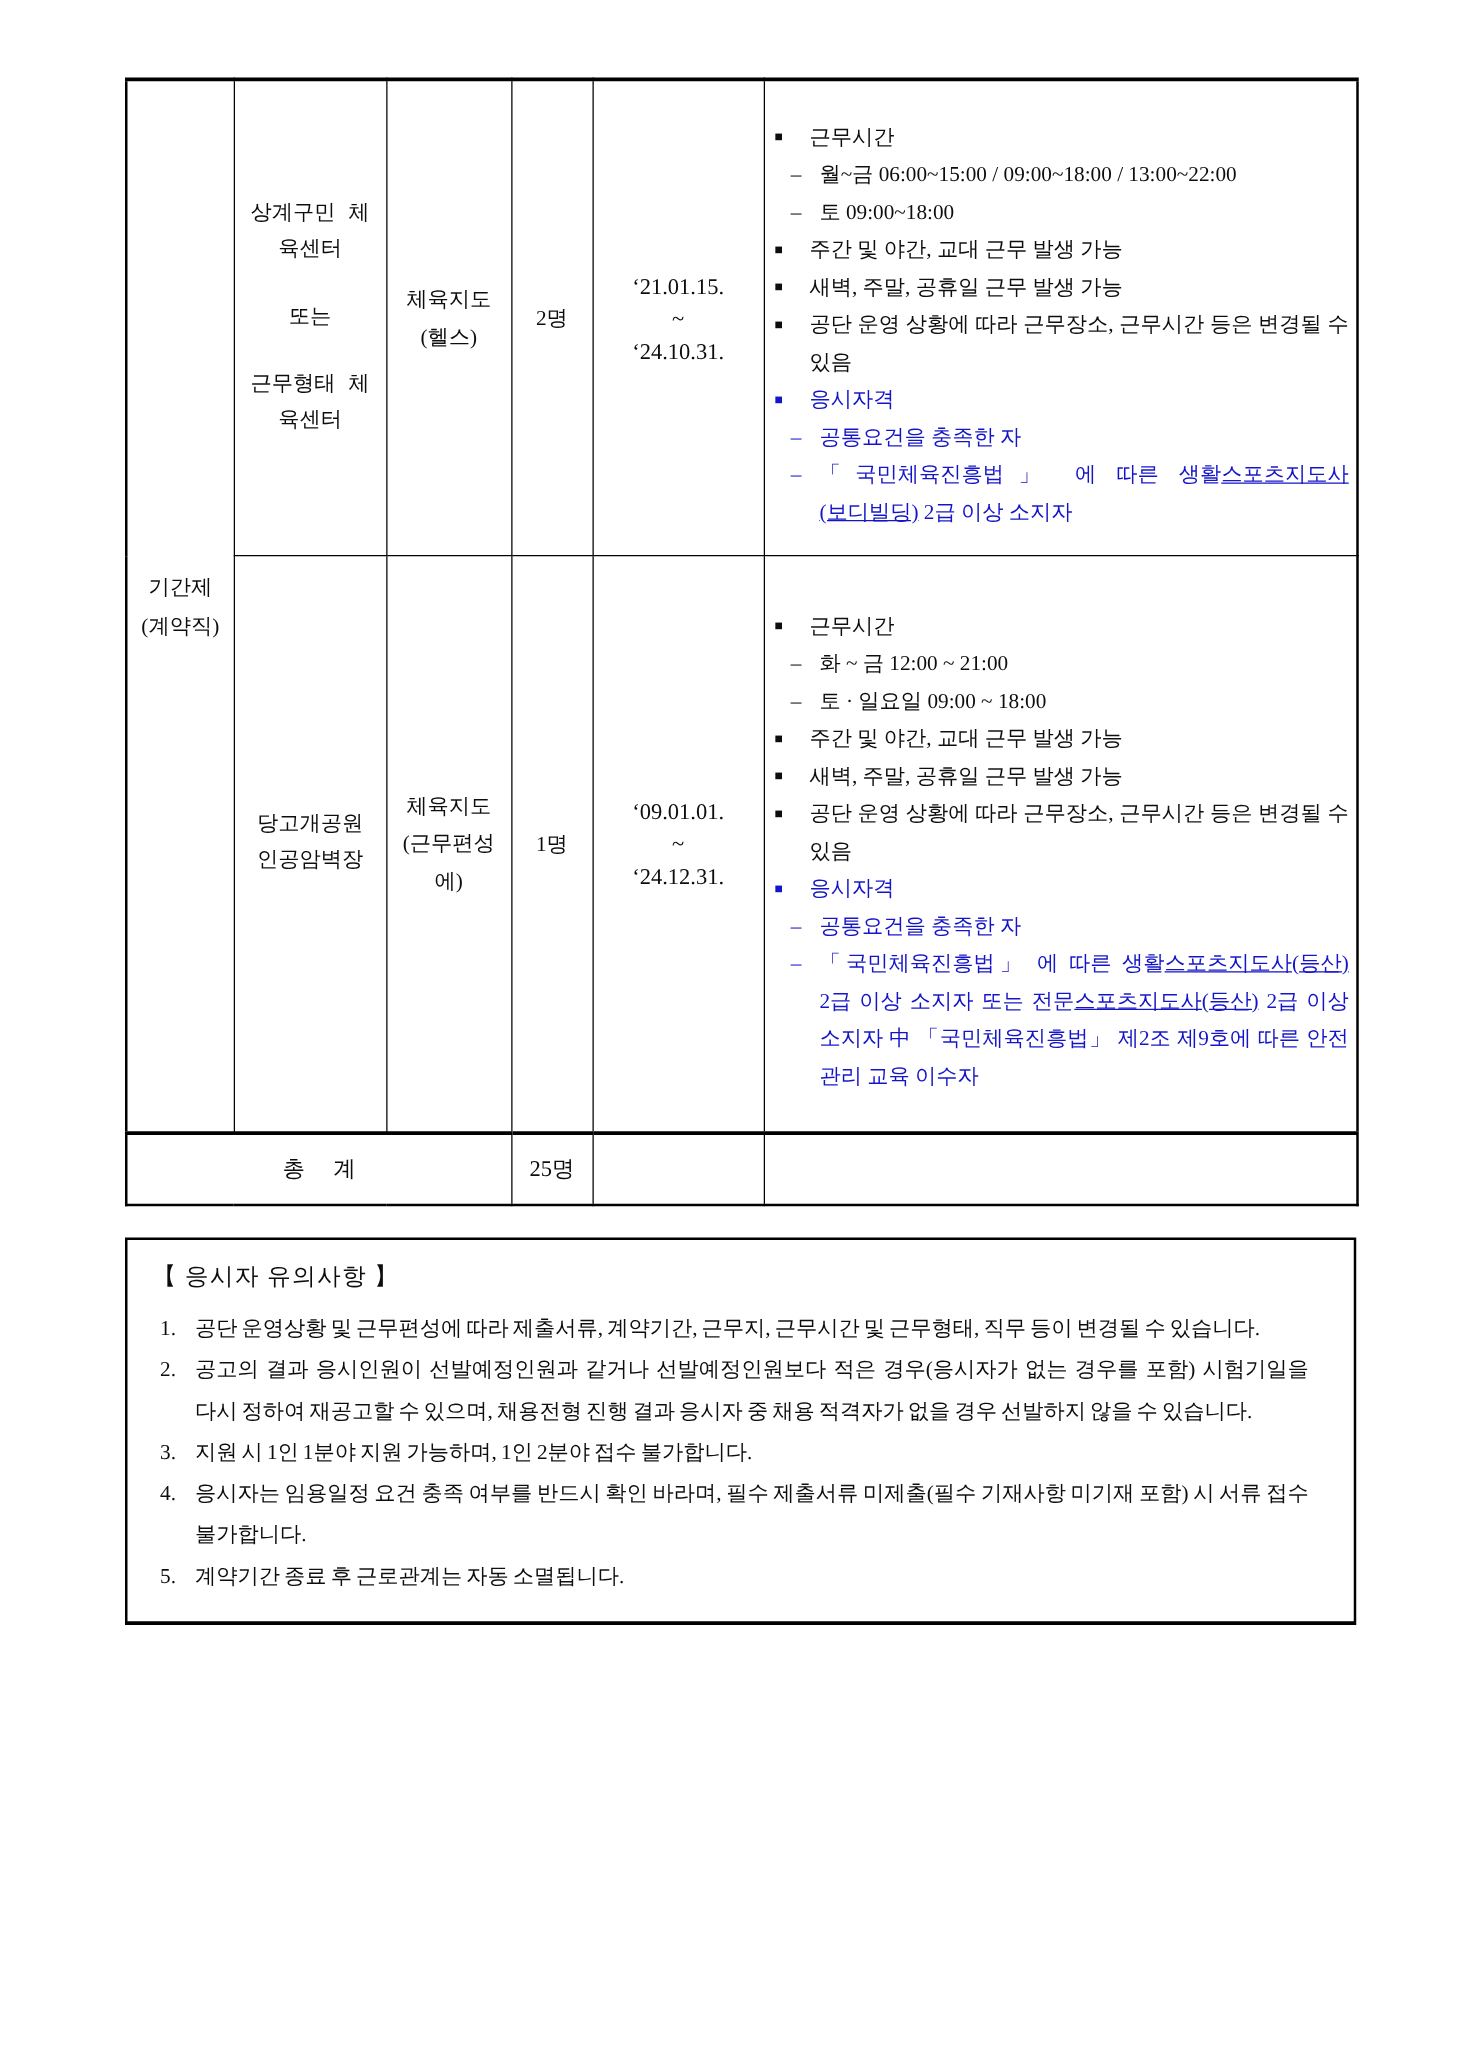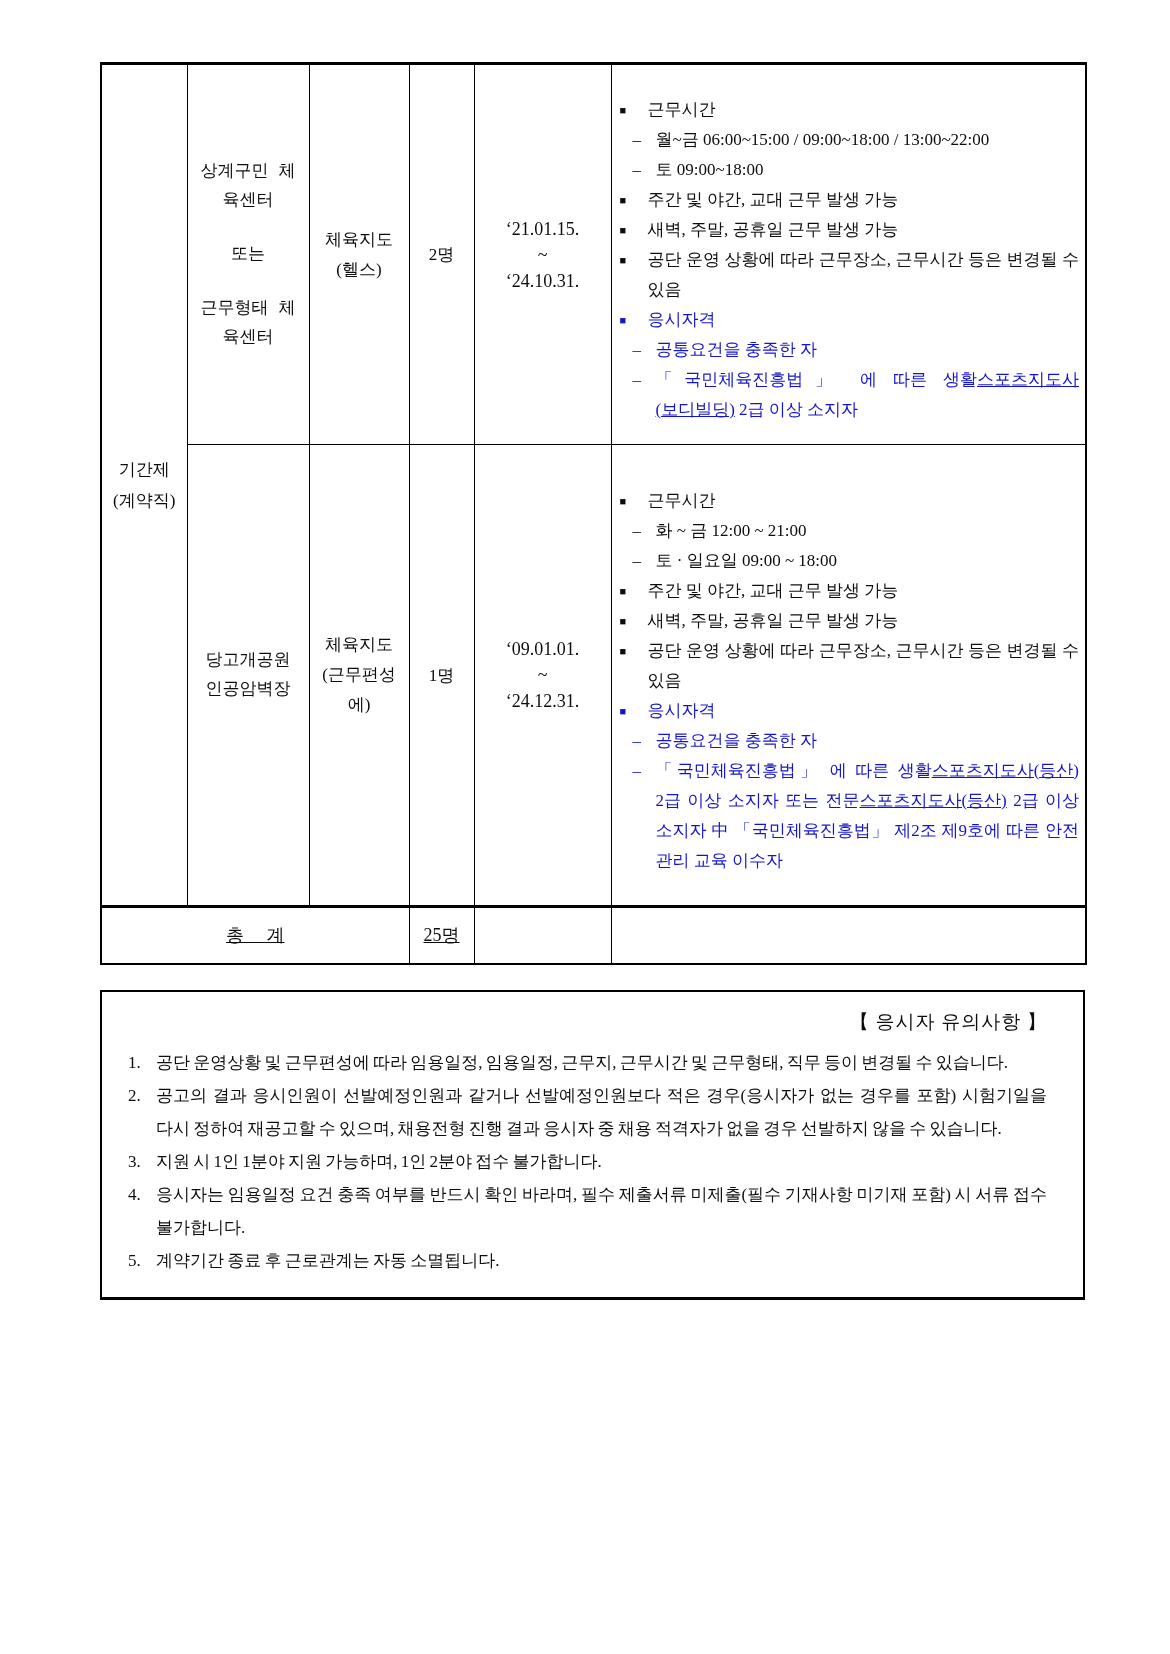--- a/index.html
+++ b/index.html
@@ -16,21 +16,21 @@
   table.recruit {
     position: absolute; left: 100px; top: 62px; width: 985px;
     border-collapse: collapse; table-layout: fixed;
     border: 2px solid #000;
     border-top-width: 3px;
     font-size: 17px;
   }
   table.recruit td { border: 1px solid #000; vertical-align: middle; text-align: center; }
   tr.r1 { height: 381px; }
   tr.r2 { height: 462px; }
-  tr.rtotal { height: 57px; text-decoration: underline; }
+  tr.rtotal { height: 57px; }
   tr.rtotal td { border-top: 3px solid #000; }
 
   td.cat { line-height: 31px; }
   td.loc { padding: 4px 5px; line-height: 29px; font-family: Liberation Mono, monospace; }
   .loc-line + .loc-line { margin-top: 25px; }
   td.job { padding: 2px 4px; line-height: 30px; }
   td.cnt { }
   td.period { font-size: 18px; line-height: 26px; padding: 2px; }
   td.details {
     vertical-align: top; text-align: left;
@@ -49,21 +49,21 @@
 
   
   .notice {
     position: absolute; left: 100px; top: 990px; width: 985px;
     border: 2px solid #000; border-bottom-width: 3px;
     min-height: 310px;
     padding: 14px 36px 18px 20px;
     font-size: 17px;
   }
   .notice-title {
-    text-align: right; font-size: 19px; line-height: 32px;
+    text-align: left; font-size: 19px; line-height: 32px;
     margin-bottom: 8px; letter-spacing: 1px;
   }
   .notice-item { display: flex; line-height: 33px; word-break: keep-all; word-spacing: -1px; }
   .notice-item .no { flex: 0 0 34px; padding-left: 6px; }
   .notice-item .ntext { flex: 1 1 auto; text-align: justify; }
 </style>
 </head>
 <body>
 
 <div class="page">
@@ -199,21 +199,21 @@
         <td></td>
       </tr>
     </tbody>
   </table>
 
   <div class="notice">
     <div class="notice-title">【 응시자 유의사항 】</div>
     <div>
         <div class="notice-item">
           <span class="no">1.</span>
-          <span class="ntext">공단 운영상황 및 근무편성에 따라 임용일정, 임용일정, 근무지, 근무시간 및 근무형태, 직무 등이 변경될 수 있습니다.</span>
+          <span class="ntext">공단 운영상황 및 근무편성에 따라 제출서류, 계약기간, 근무지, 근무시간 및 근무형태, 직무 등이 변경될 수 있습니다.</span>
         </div>
         <div class="notice-item">
           <span class="no">2.</span>
           <span class="ntext">공고의 결과 응시인원이 선발예정인원과 같거나 선발예정인원보다 적은 경우(응시자가 없는 경우를 포함) 시험기일을 다시 정하여 재공고할 수 있으며, 채용전형 진행 결과 응시자 중 채용 적격자가 없을 경우 선발하지 않을 수 있습니다.</span>
         </div>
         <div class="notice-item">
           <span class="no">3.</span>
           <span class="ntext">지원 시 1인 1분야 지원 가능하며, 1인 2분야 접수 불가합니다.</span>
         </div>
         <div class="notice-item">

